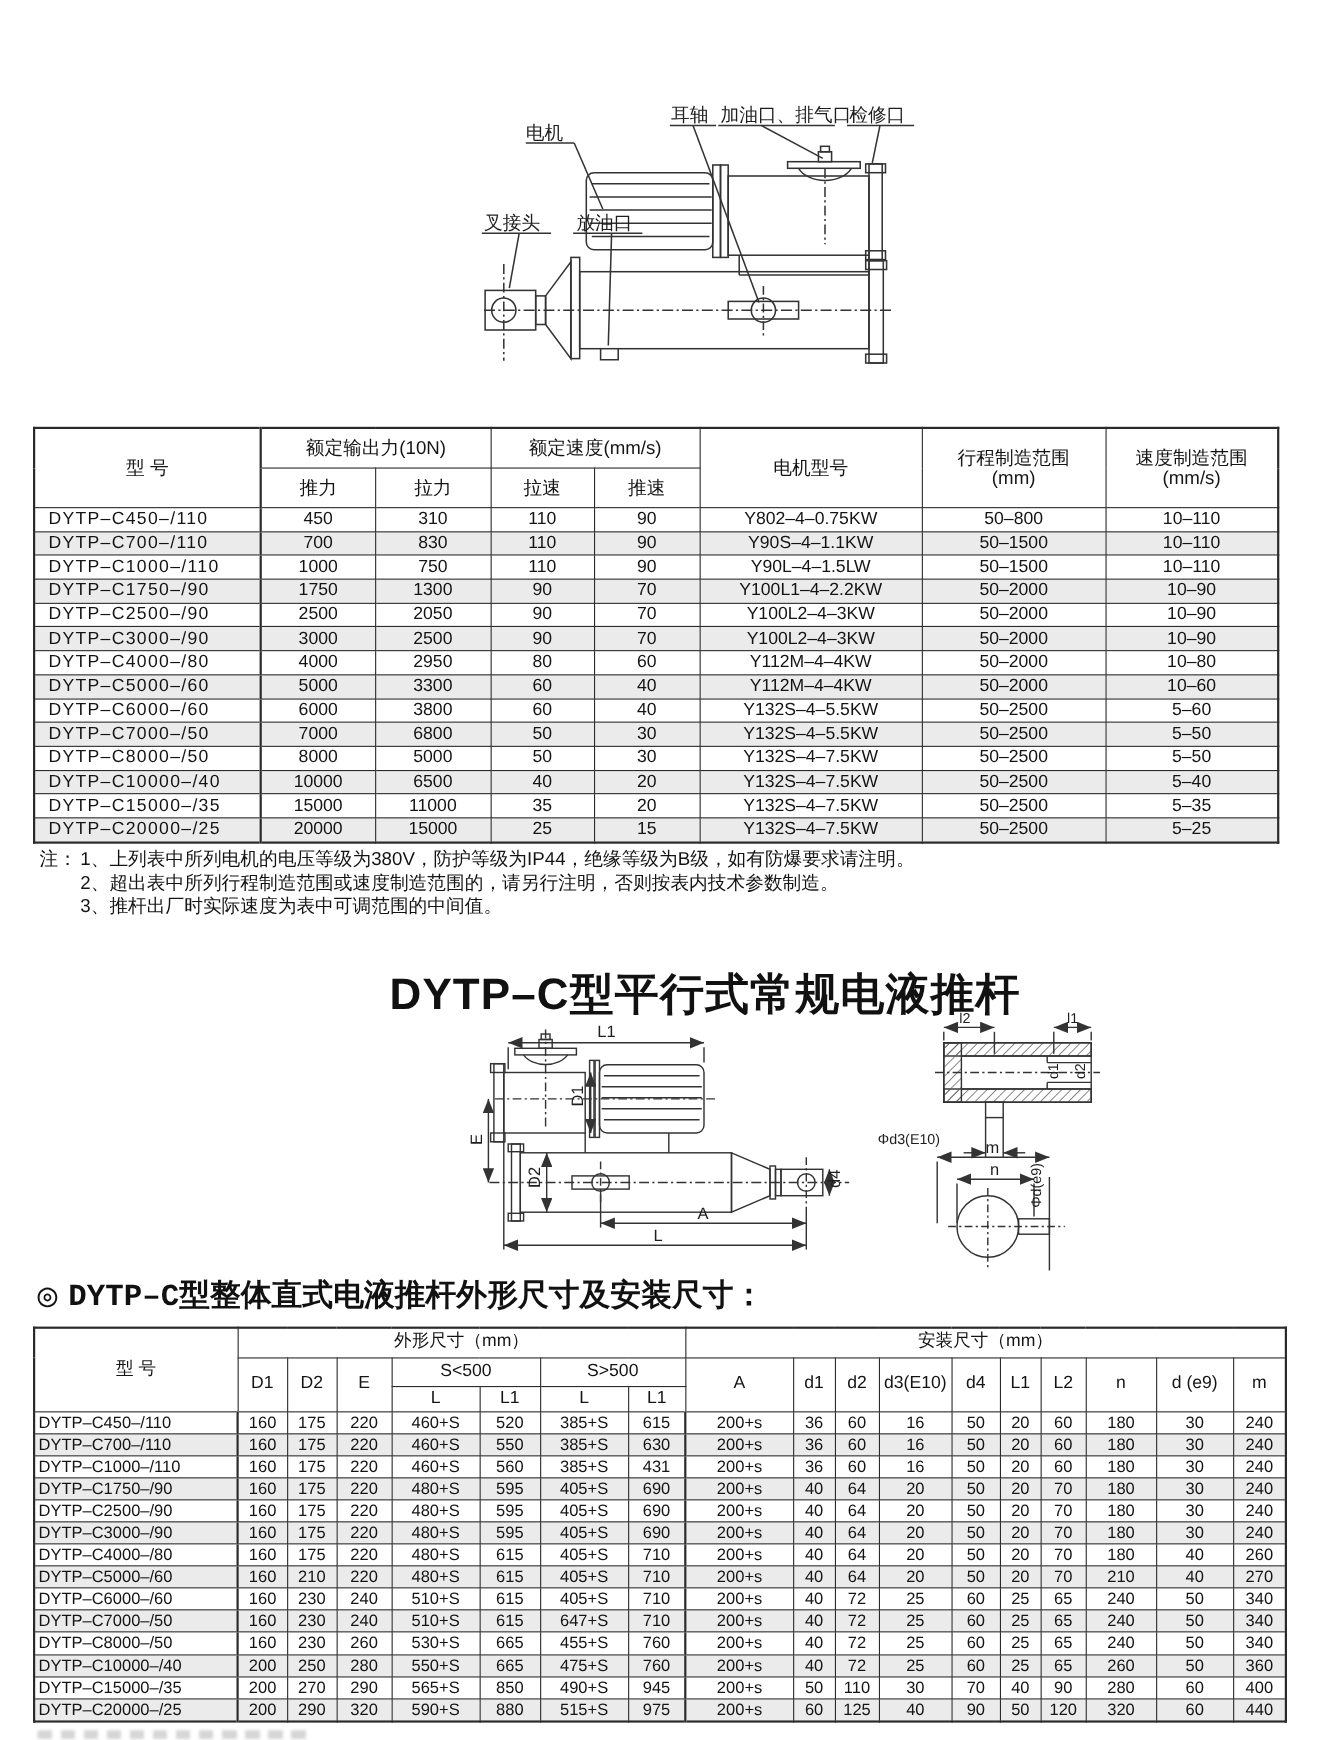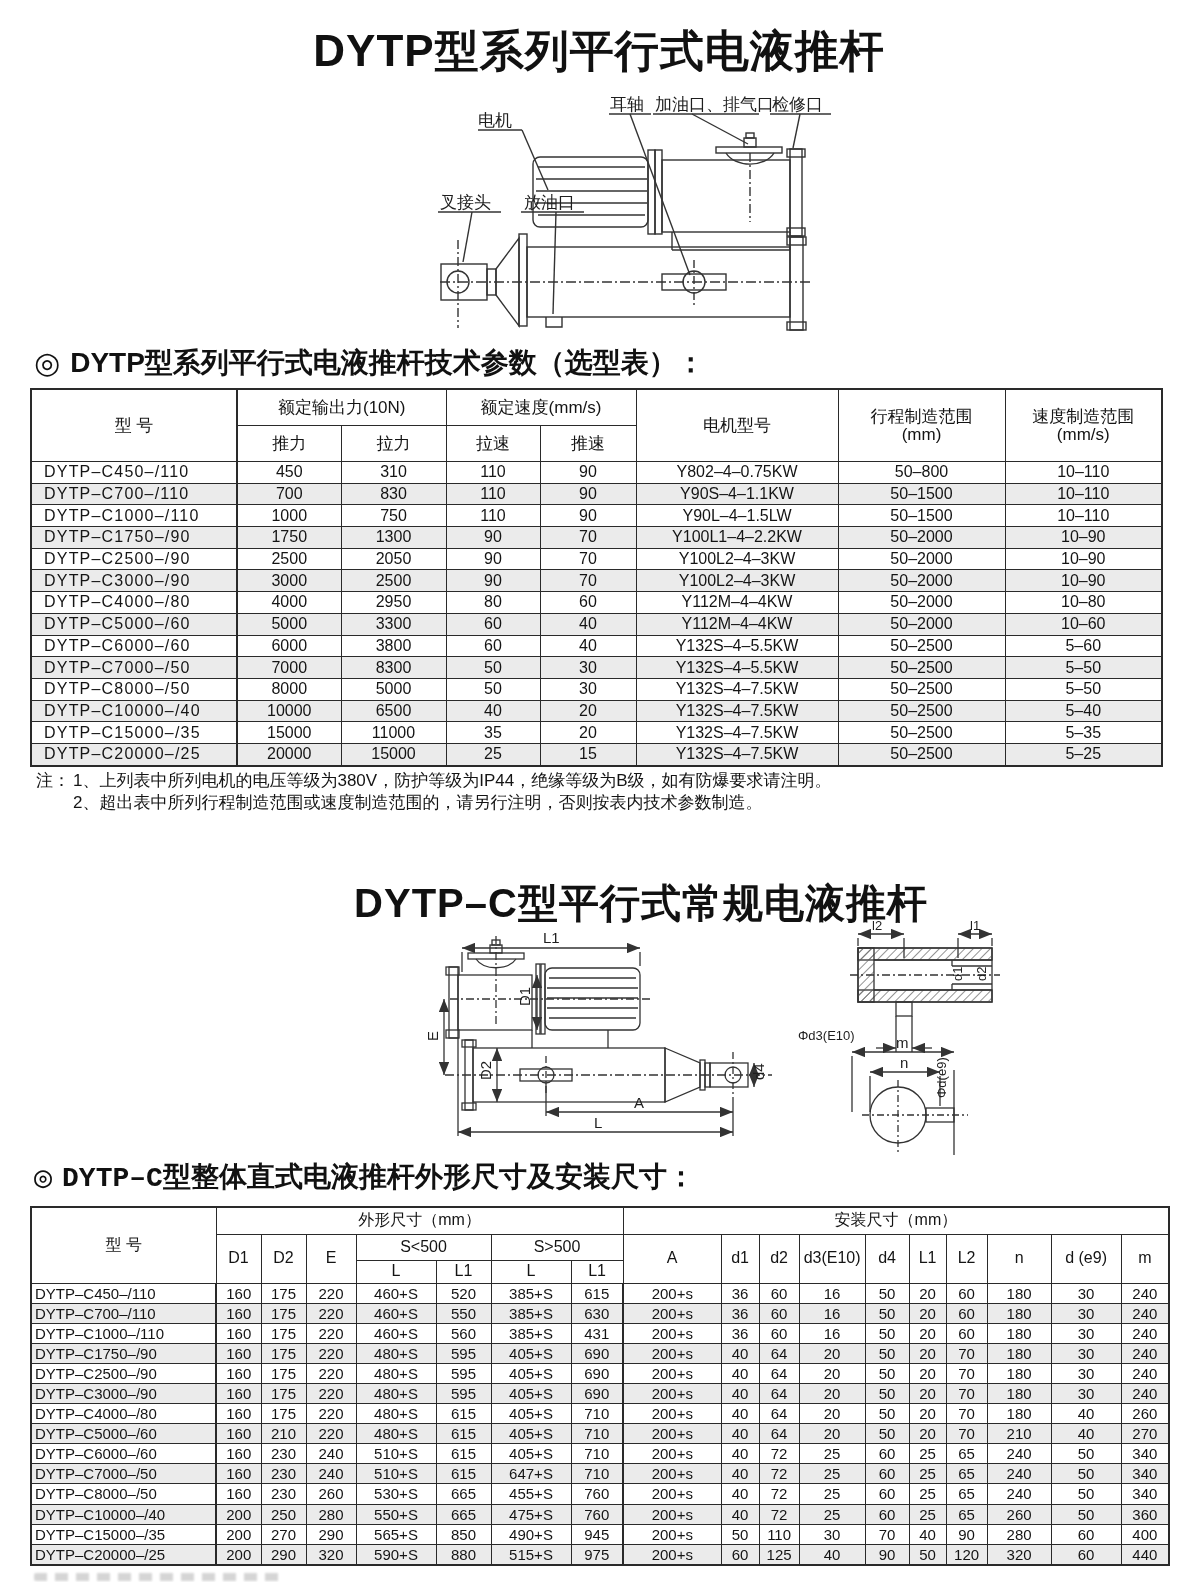--- a/index.html
+++ b/index.html
@@ -45,21 +45,20 @@
   .dimsm{font-size:13px;}
   .remnant{position:absolute;left:34px;top:1573px;width:250px;height:8px;opacity:.35;
            background:repeating-linear-gradient(90deg,#8a8a8a 0 13px,transparent 13px 21px);
            filter:blur(1.3px);border-radius:2px;}
 </style>
 </head>
 <body>
 
 <div class="page">
 
-  <div class="title title1">DYTP型系列平行式电液推杆</div>
 
   <svg style="top:82px;" width="1198" height="258" viewBox="0 0 1198 258">
     <defs>
       <marker id="arr" markerWidth="11" markerHeight="8" refX="10" refY="4" orient="auto-start-reverse">
         <path d="M0,0 L10,4 L0,8 z" fill="#333"></path>
       </marker>
       <pattern id="hatch" width="6" height="6" patternUnits="userSpaceOnUse" patternTransform="rotate(45)">
         <line x1="0" y1="0" x2="0" y2="6" stroke="#666" stroke-width="1.4"></line>
       </pattern>
     </defs>
@@ -125,23 +124,20 @@
     <g class="lbl">
       <text x="478" y="44">电机</text>
       <text x="610" y="28">耳轴</text>
       <text x="655" y="28">加油口、排气口</text>
       <text x="772" y="28">检修口</text>
       <text x="440" y="126">叉接头</text>
       <text x="524" y="126">放油口</text>
     </g>
   </svg>
 
-  <div class="sec-head sec1">
-    <span class="bullet">◎</span><span>DYTP型系列平行式电液推杆技术参数（选型表）：</span>
-  </div>
 
   <table class="t1">
     <colgroup>
       <col style="width:206px">
         <col style="width:104px">
         <col style="width:105px">
         <col style="width:94px">
       <col style="width:96px">
         <col style="width:202px">
         <col style="width:167px">
@@ -256,21 +252,21 @@
           <td>3800</td>
           <td>60</td>
           <td>40</td>
           <td>Y132S–4–5.5KW</td>
           <td>50–2500</td>
           <td>5–60</td>
         </tr>
         <tr>
           <td>DYTP–C7000–/50</td>
           <td>7000</td>
-          <td>8300</td>
+          <td>6800</td>
           <td>50</td>
           <td>30</td>
           <td>Y132S–4–5.5KW</td>
           <td>50–2500</td>
           <td>5–50</td>
         </tr>
         <tr>
           <td>DYTP–C8000–/50</td>
           <td>8000</td>
           <td>5000</td>
@@ -314,20 +310,24 @@
   </table>
 
   <div class="notes">
     <div class="row">
         <span class="prefix">注：</span>
         <span>1、上列表中所列电机的电压等级为380V，防护等级为IP44，绝缘等级为B级，如有防爆要求请注明。</span>
       </div>
     <div class="row">
         <span class="prefix">注：</span>
         <span>2、超出表中所列行程制造范围或速度制造范围的，请另行注明，否则按表内技术参数制造。</span>
+      </div>
+    <div class="row">
+        <span class="prefix">注：</span>
+        <span>3、推杆出厂时实际速度为表中可调范围的中间值。</span>
       </div>
   </div>
 
   <div class="title title2">DYTP–C型平行式常规电液推杆</div>
 
   <svg style="top:920px;" width="1198" height="250" viewBox="0 0 1198 250">
     <g stroke="#333" stroke-width="1.3" fill="none">
 
       <line x1="462" y1="28" x2="640" y2="28" marker-start="url(#arr)" marker-end="url(#arr)"></line>
       <line x1="462" y1="32" x2="462" y2="52"></line>

